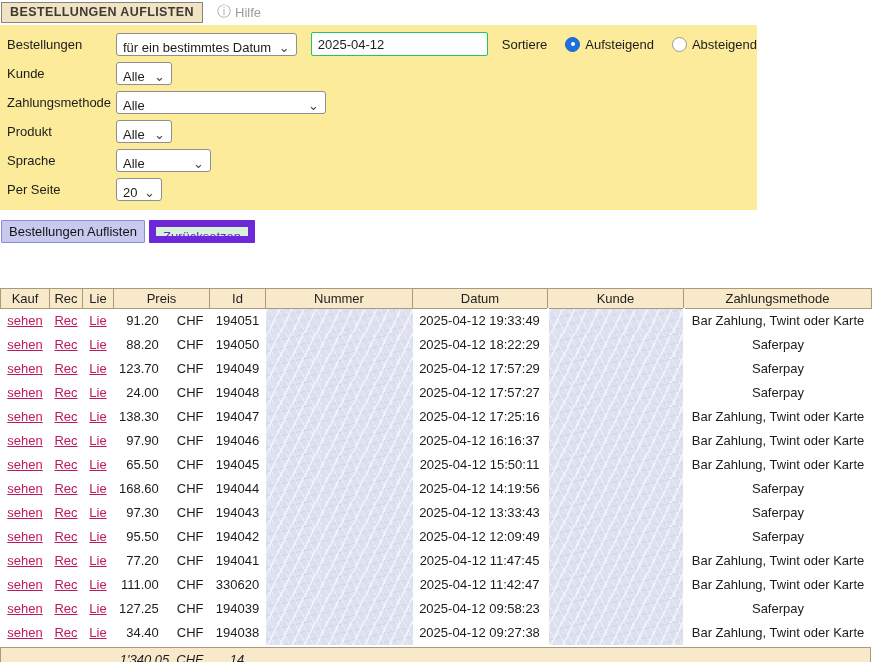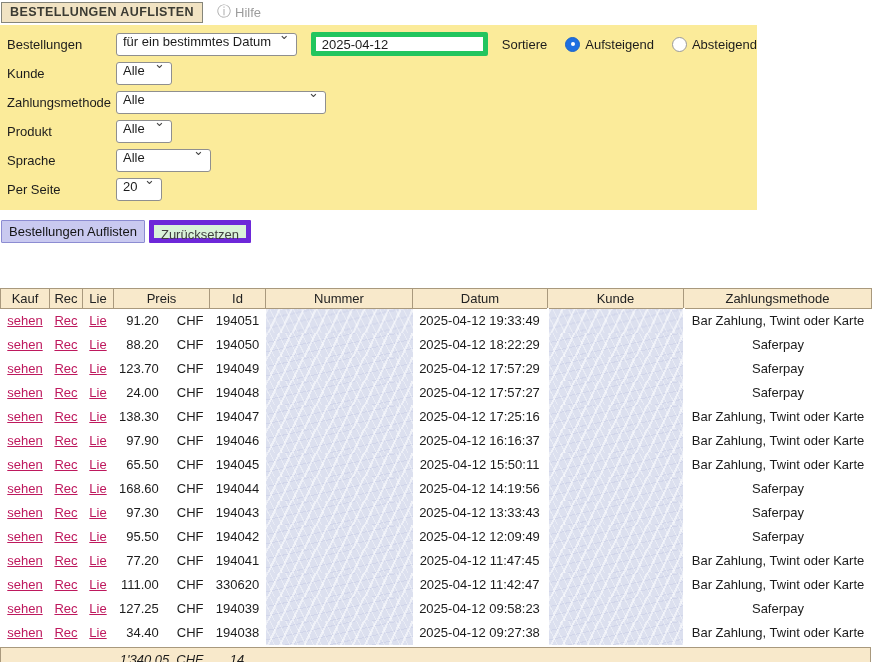--- a/index.html
+++ b/index.html
@@ -12,40 +12,40 @@
     font-weight: bold; font-size: 12.5px; letter-spacing: .4px; padding: 2px 8px 3px; }
   .help { display: flex; align-items: center; gap: 4px; margin-left: 14px; color: #9c9c9c; }
   .help .i-icon { font-size: 14px; color: #a8a8a8; }
 
   
   .panel { background: #fbeb9a; width: 757px; padding: 5px 0 9px; margin-top: 1px; }
   .frow { display: flex; align-items: center; margin-top: 5px; height: 24px; }
   .frow:first-child { margin-top: 2px; }
   .flabel { width: 116px; padding-left: 7px; flex: 0 0 116px; }
   .fakesel { background: #fff; border: 1px solid #8f8f8f; border-radius: 3px;
-    height: 23px; display: flex; align-items: flex-start; padding: 0 6px; gap: 6px; }
+    height: 23px; display: flex; align-items: flex-end; padding: 0 6px; gap: 6px; }
   .fakesel .seltext { flex: 1; white-space: nowrap; overflow: hidden; }
   .chev { color: #444; font-size: 13px; line-height: 8px; transform: translateY(-3px); flex: 0 0 auto; }
   .w-mode { width: 201px; } .w-small { width: 56px; } .w-pay { width: 210px; }
   .w-lang { width: 95px; } .w-page { width: 46px; }
-  .date-input { width: 177px; height: 24px; border: 5px solid #22c55e; border-radius: 2px;
+  .date-input { width: 177px; height: 24px; border: 1px solid #22c55e; border-radius: 2px;
     margin-left: 14px; padding: 0 6px; font: inherit; background: #fff; color: #1c1c1c; }
   .sortwrap { display: flex; align-items: center; margin-left: 14px; gap: 6px; }
   .radio { width: 15px; height: 15px; border-radius: 50%; background: #fff;
     border: 1px solid #9a9a9a; position: relative; flex: 0 0 auto; margin-left: 12px; }
   .radio.on { background: #1e6fe0; border-color: #1a63c9; }
   .radio.on::after { content: ""; position: absolute; left: 4.5px; top: 4.5px;
     width: 4px; height: 4px; border-radius: 50%; background: #fff; }
   .radiolabel { margin-left: -1px; }
 
   
   .actions { margin: 10px 0 0 1px; height: 23px; display: flex; gap: 4px; }
   .btn { font: inherit; padding: 2px 7px 3px; border-radius: 1px; }
   .btn-list { background: #c9c9f0; border: 1px solid #8c8cd2; color: #141414; }
-  .btn-reset { background: #d9f2d9; border: 5px solid #6d28d9; color: #404040; }
+  .btn-reset { background: #d9f2d9; border: 7px solid #6d28d9; color: #6d28d9; }
 
   
   .tablewrap { margin-top: 45px; }
   table { border-collapse: collapse; width: 871px; table-layout: fixed; padding-left: 20px; }
   thead th { background: #f8e9cb; border: 1px solid #a9997d; font-weight: normal;
     height: 20px; text-align: center; color: #222; }
   tbody td { height: 24px; text-align: center; vertical-align: middle; }
   a.lnk { color: #be185d; text-decoration: underline; }
   td.pricecell { padding: 0 4px 0 0; }
   .pricewrap { display: flex; justify-content: flex-end; gap: 18px; padding-right: 2px; }

